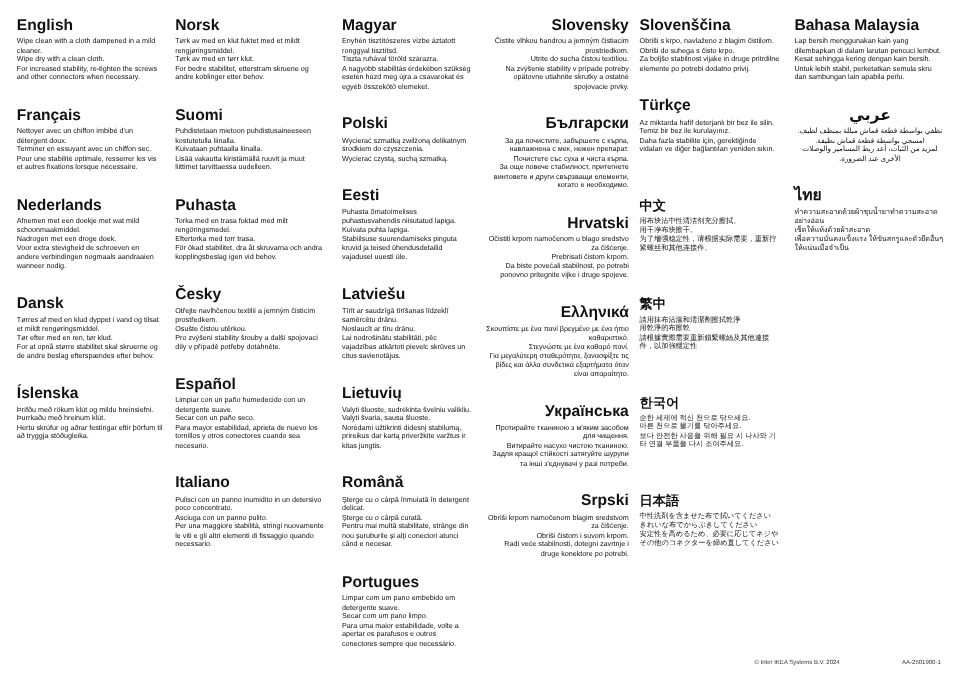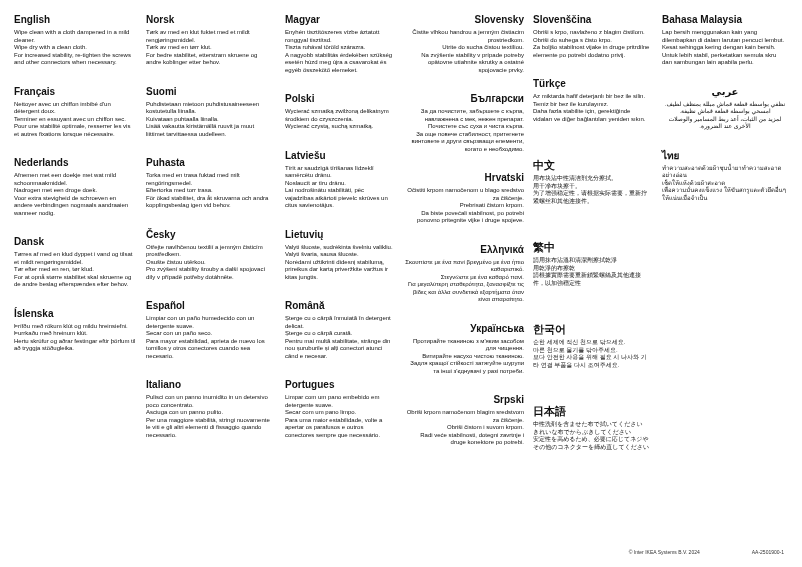--- a/index.html
+++ b/index.html
@@ -13,21 +13,21 @@
   }
   .col{position:absolute;top:14px;}
   .col-1{left:14px;width:122px;}
   .col-2{left:146px;width:128px;}
   .col-3{left:285px;width:108px;}
   .col-4{left:404px;width:120px;text-align:right;}
   .col-5{left:533px;width:118px;}
   .col-6{left:662px;width:126px;}
   .block{margin:0 0 19px 0;}
   .title{
-    font-size:10px;font-weight:bold;margin:0 0 4px 0;line-height:1.1;
+    font-size:13px;font-weight:bold;margin:0 0 4px 0;line-height:1.1;
   }
   .block.cjk .title{font-size:11px;margin-top:36px;}
   .line{
     font-size:6px;line-height:1.25;margin:0;
   }
   .block.rtl{direction:rtl;text-align:center;}
   .footer{
     position:absolute;right:18px;bottom:12px;
     display:flex;gap:52px;align-items:baseline;
     font-size:5px;color:#333;
@@ -112,20 +112,26 @@
         <section class="block">
           <h2 class="title">Magyar</h2>
           <p class="line">Enyhén tisztítószeres vízbe áztatott ronggyal tisztítsd.</p>
           <p class="line">Tiszta ruhával töröld szárazra.</p>
           <p class="line">A nagyobb stabilitás érdekében szükség esetén húzd meg újra a csavarokat és egyéb összekötő elemeket.</p>
         </section>
         <section class="block">
           <h2 class="title">Polski</h2>
           <p class="line">Wycierać szmatką zwilżoną delikatnym środkiem do czyszczenia.</p>
           <p class="line">Wycierać czystą, suchą szmatką.</p>
+        </section>
+        <section class="block">
+          <h2 class="title">Eesti</h2>
+          <p class="line">Puhasta õrnatoimelises puhastusvahendis niisutatud lapiga.</p>
+          <p class="line">Kuivata puhta lapiga.</p>
+          <p class="line">Stabiilsuse suurendamiseks pinguta kruvid ja teised ühendusdetailid vajadusel uuesti üle.</p>
         </section>
         <section class="block">
           <h2 class="title">Latviešu</h2>
           <p class="line">Tīrīt ar saudzīgā tīrīšanas līdzeklī samērcētu drānu.</p>
           <p class="line">Noslaucīt ar tīru drānu.</p>
           <p class="line">Lai nodrošinātu stabilitāti, pēc vajadzības atkārtoti pievelc skrūves un citus savienotājus.</p>
         </section>
         <section class="block">
           <h2 class="title">Lietuvių</h2>
           <p class="line">Valyti šluoste, sudrėkinta švelniu valikliu.</p>

